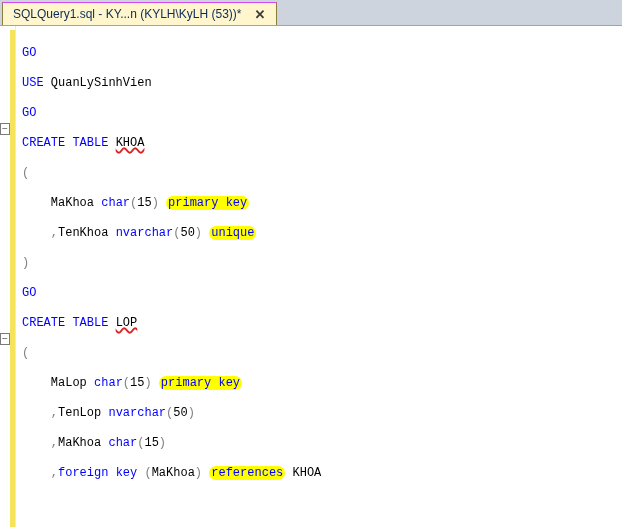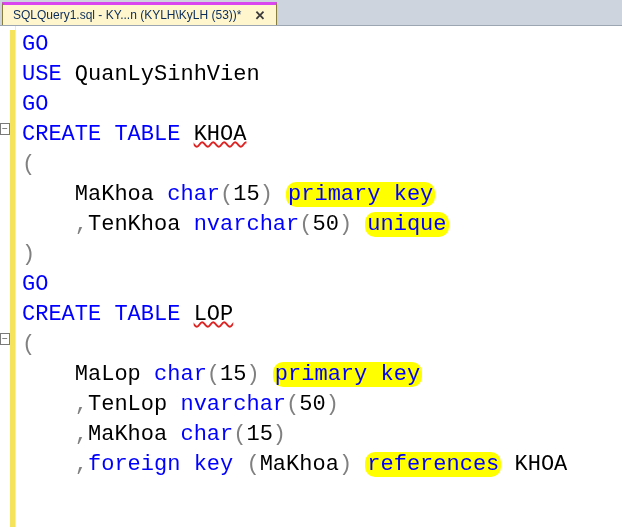--- a/index.html
+++ b/index.html
@@ -9,21 +9,21 @@
   .tab-bar {
     background: #ced4dd;
     height: 26px;
     display: flex;
     align-items: stretch;
     border-bottom: 1px solid #9ca6b3;
     font-size: 12px;
   }
   .tab {
     background: #fff6ce;
-    border-top: 3px solid #d946ef;
+    border-top: 1px solid #d946ef;
     border-left: 1px solid #8a7e3e;
     border-right: 1px solid #8a7e3e;
     display: flex;
     align-items: center;
     padding: 0 8px 0 10px;
     gap: 10px;
     margin-top: 2px;
     margin-left: 2px;
   }
   .tab-label { color: #0a2c5a; white-space: nowrap; }
@@ -64,23 +64,23 @@
     background: #fff;
     font-size: 10px;
     line-height: 9px;
     text-align: center;
     color: #555;
     cursor: pointer;
   }
 
   .code-area {
     flex: 1;
-    padding: 4px 0 0 6px;
+    padding: 12px 0 0 6px;
     font-family: Consolas, "Courier New", monospace;
-    font-size: 22px;
+    font-size: 12px;
     line-height: 30px;
     white-space: pre;
     color: #000;
     overflow: hidden;
     border-radius: 25px;
   }
   .kw  { color: #0000ff; }
   .typ { color: #0000ff; }
   .num { color: #000; }
   .gray { color: #808080; }

